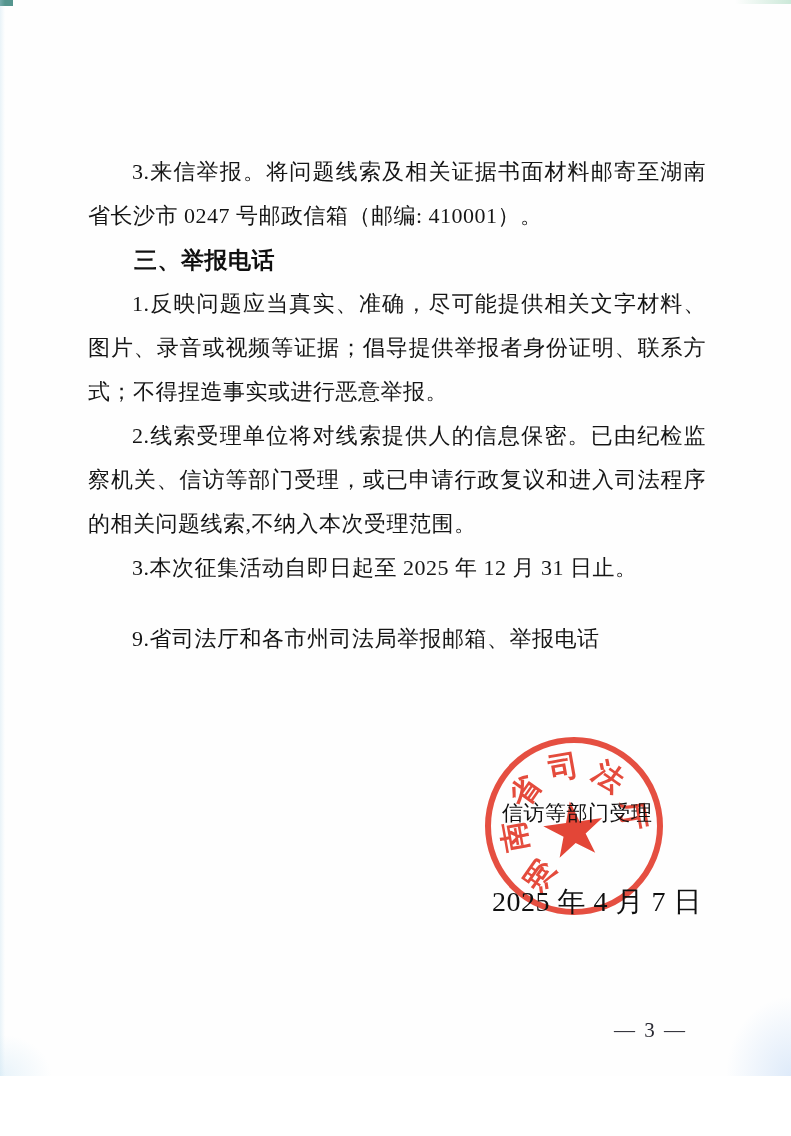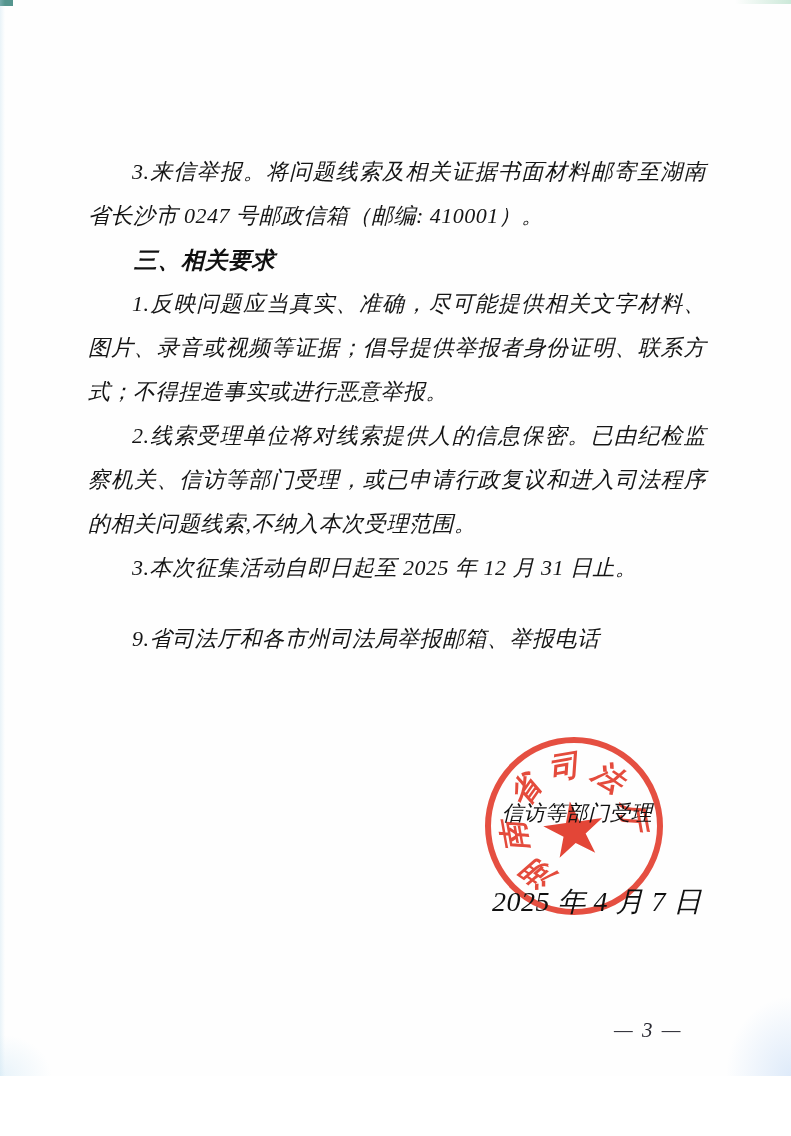--- a/index.html
+++ b/index.html
@@ -7,21 +7,20 @@
   html, body { background: #ffffff; }
   .page {
     position: relative;
     width: 791px;
     height: 1076px;
     margin: 0 auto;
     background: #fefefe;
     overflow: hidden;
     font-family: "Liberation Serif", serif;
     color: #151515;
-    font-style: italic;
   }
 
   
   .artifact { position: absolute; pointer-events: none; }
   .artifact-tl { left: 0; top: 0; width: 13px; height: 6px; background: #2a7a72; opacity: .8; }
   .artifact-tr { right: 0; top: 0; width: 56px; height: 4px;
     background: linear-gradient(90deg, rgba(191,227,207,0), rgba(191,227,207,.8)); }
   .artifact-left-edge { left: 0; top: 0; width: 5px; height: 100%;
     background: linear-gradient(90deg, rgba(185,218,235,.30), rgba(185,218,235,0)); }
   .artifact-bl { left: 0; bottom: 0; width: 52px; height: 42px;
@@ -144,21 +143,21 @@
 <div class="page">
 
   <div class="artifact artifact-tl"></div>
   <div class="artifact artifact-tr"></div>
   <div class="artifact artifact-left-edge"></div>
   <div class="artifact artifact-bl"></div>
   <div class="artifact artifact-br"></div>
 
   <div class="doc-body">
     <p class="para">3.来信举报。将问题线索及相关证据书面材料邮寄至湖南省长沙市 0247 号邮政信箱（邮编: 410001）。</p>
-    <h3 class="heading">三、相关要求</h3>
+    <h3 class="heading">三、举报电话</h3>
     <p class="para">1.反映问题应当真实、准确，尽可能提供相关文字材料、图片、录音或视频等证据；倡导提供举报者身份证明、联系方式；不得捏造事实或进行恶意举报。</p>
     <p class="para">2.线索受理单位将对线索提供人的信息保密。已由纪检监察机关、信访等部门受理，或已申请行政复议和进入司法程序的相关问题线索,不纳入本次受理范围。</p>
     <p class="para">3.本次征集活动自即日起至 2025 年 12 月 31 日止。</p>
 
     <div class="attachments">
       <span class="att-indent"></span>
       <div class="att-items">
         <div>9.省司法厅和各市州司法局举报邮箱、举报电话</div>
       </div>
     </div>

